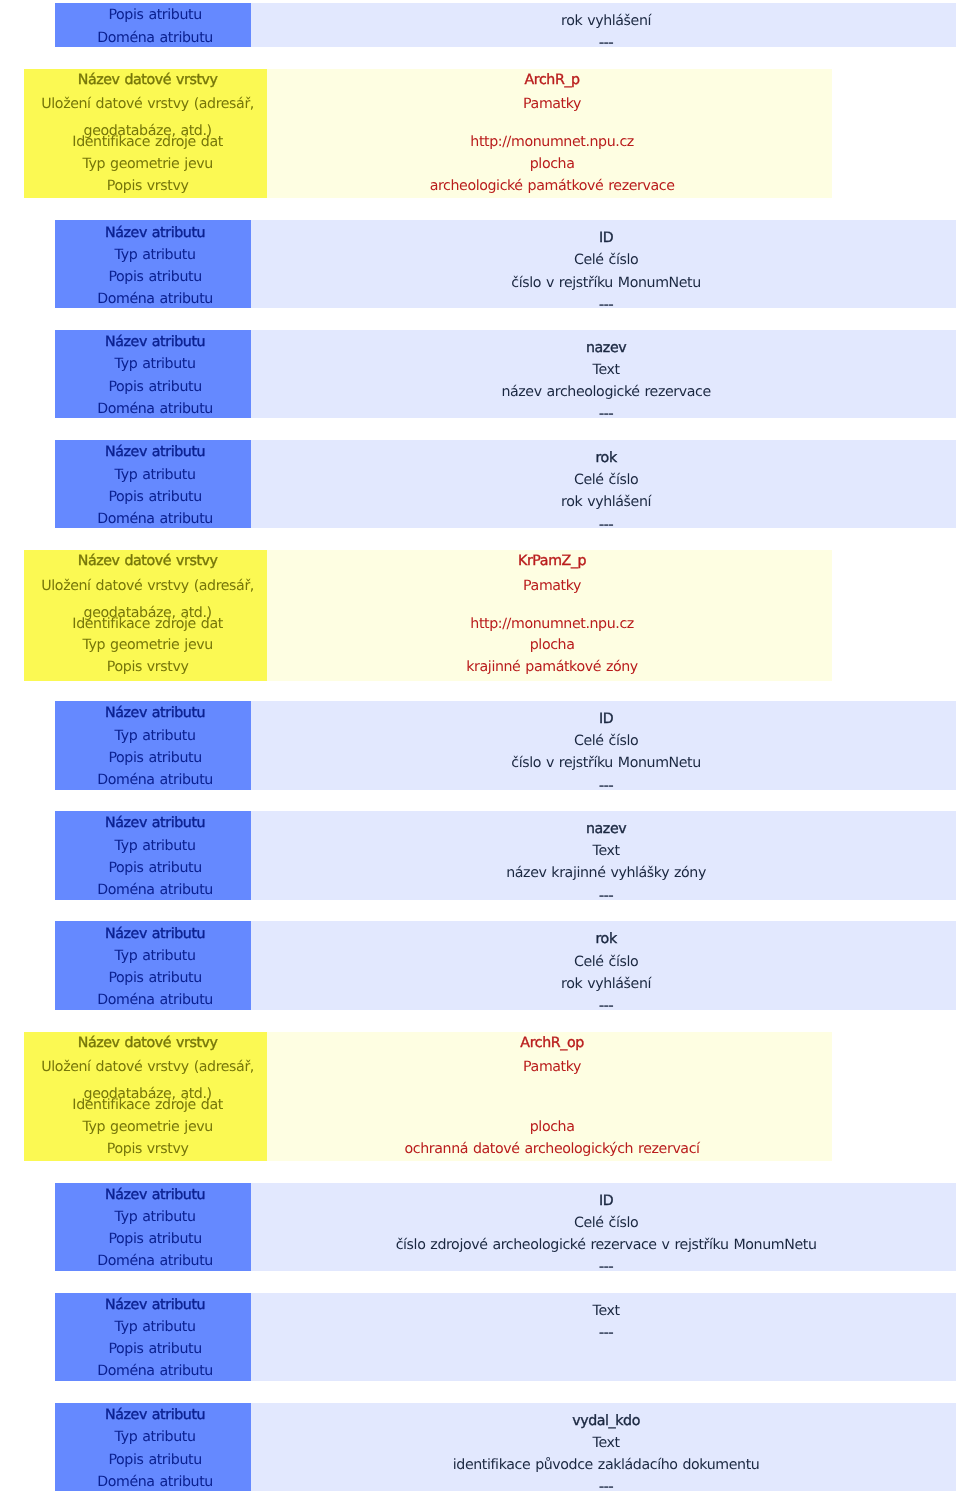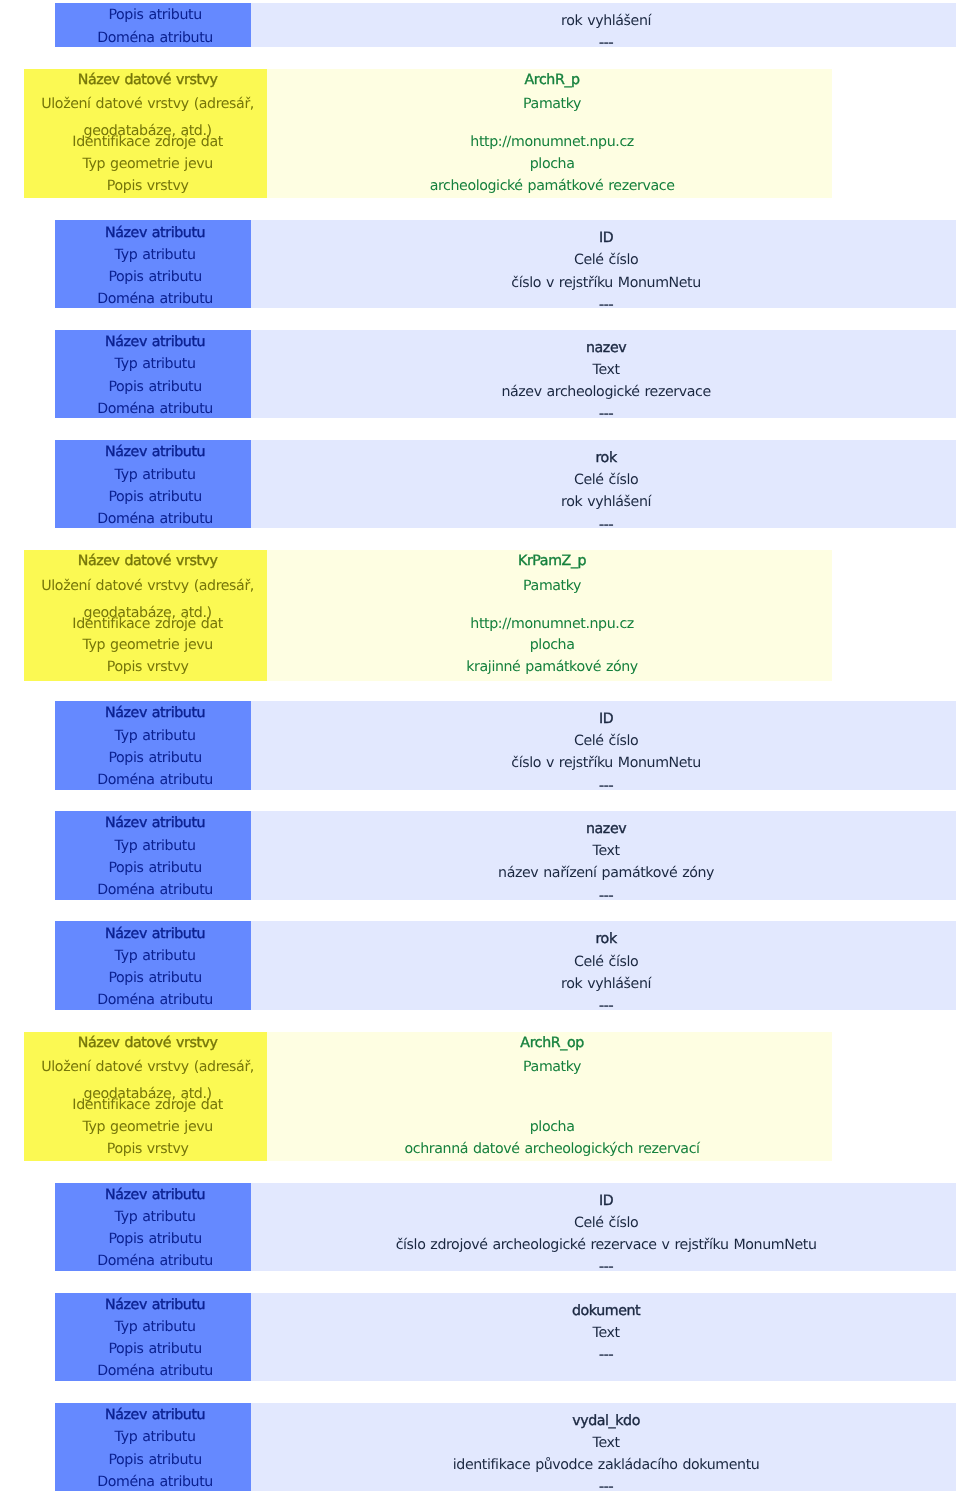--- a/index.html
+++ b/index.html
@@ -16,21 +16,21 @@
   .block{position:absolute;display:flex;align-items:stretch;overflow:hidden;text-align:center;}
   .lab{box-sizing:border-box;flex:0 0 auto;}
   .val{box-sizing:border-box;flex:1 1 auto;}
 
   .attr{left:55px;width:901px;}
   .attr .lab{width:196px;background:#6589ff;color:#0b2190;padding-left:4.2px;padding-top:1.4px;}
   .attr .val{background:#e2e8fe;color:#1a2740;padding-left:5.2px;padding-top:7px;}
 
   .layer{left:8px;width:808px;margin-left:16px;}
   .layer .lab{width:243px;background:#fbf953;color:#76760a;padding-left:4.3px;padding-top:0.9px;}
-  .layer .val{background:#fefee2;color:#15803d;padding-left:5.2px;padding-top:0.9px;}
+  .layer .val{background:#fefee2;color:#b91c1c;padding-left:5.2px;padding-top:0.9px;}
 
   .r{height:22.2px;line-height:22.2px;white-space:pre;overflow:visible;}
   .r.b{-webkit-text-stroke:0.36px currentColor;}
   .r.dash{-webkit-text-stroke:0.3px currentColor;}
   .layer .r{height:21.8px;line-height:21.8px;}
   .layer .r.w{height:41px;line-height:27px;white-space:pre-line;}
 </style>
 </head>
 <body>
 
@@ -138,21 +138,21 @@
 <div class="block attr" style="top:811px;height:88.6px">
   <div class="lab">
     <div class="r b">Název atributu</div>
     <div class="r">Typ atributu</div>
     <div class="r">Popis atributu</div>
     <div class="r">Doména atributu</div>
   </div>
   <div class="val">
     <div class="r b">nazev</div>
     <div class="r">Text</div>
-    <div class="r">název nařízení památkové zóny</div>
+    <div class="r">název krajinné vyhlášky zóny</div>
     <div class="r dash">---</div>
   </div>
 </div>
 <div class="block attr" style="top:921.4px;height:88.5px">
   <div class="lab">
     <div class="r b">Název atributu</div>
     <div class="r">Typ atributu</div>
     <div class="r">Popis atributu</div>
     <div class="r">Doména atributu</div>
   </div>
@@ -195,21 +195,20 @@
   </div>
 </div>
 <div class="block attr" style="top:1292.5px;height:88.4px">
   <div class="lab">
     <div class="r b">Název atributu</div>
     <div class="r">Typ atributu</div>
     <div class="r">Popis atributu</div>
     <div class="r">Doména atributu</div>
   </div>
   <div class="val">
-    <div class="r b">dokument</div>
     <div class="r">Text</div>
     <div class="r dash">---</div>
   </div>
 </div>
 <div class="block attr" style="top:1402.9px;height:87.8px">
   <div class="lab">
     <div class="r b">Název atributu</div>
     <div class="r">Typ atributu</div>
     <div class="r">Popis atributu</div>
     <div class="r">Doména atributu</div>

